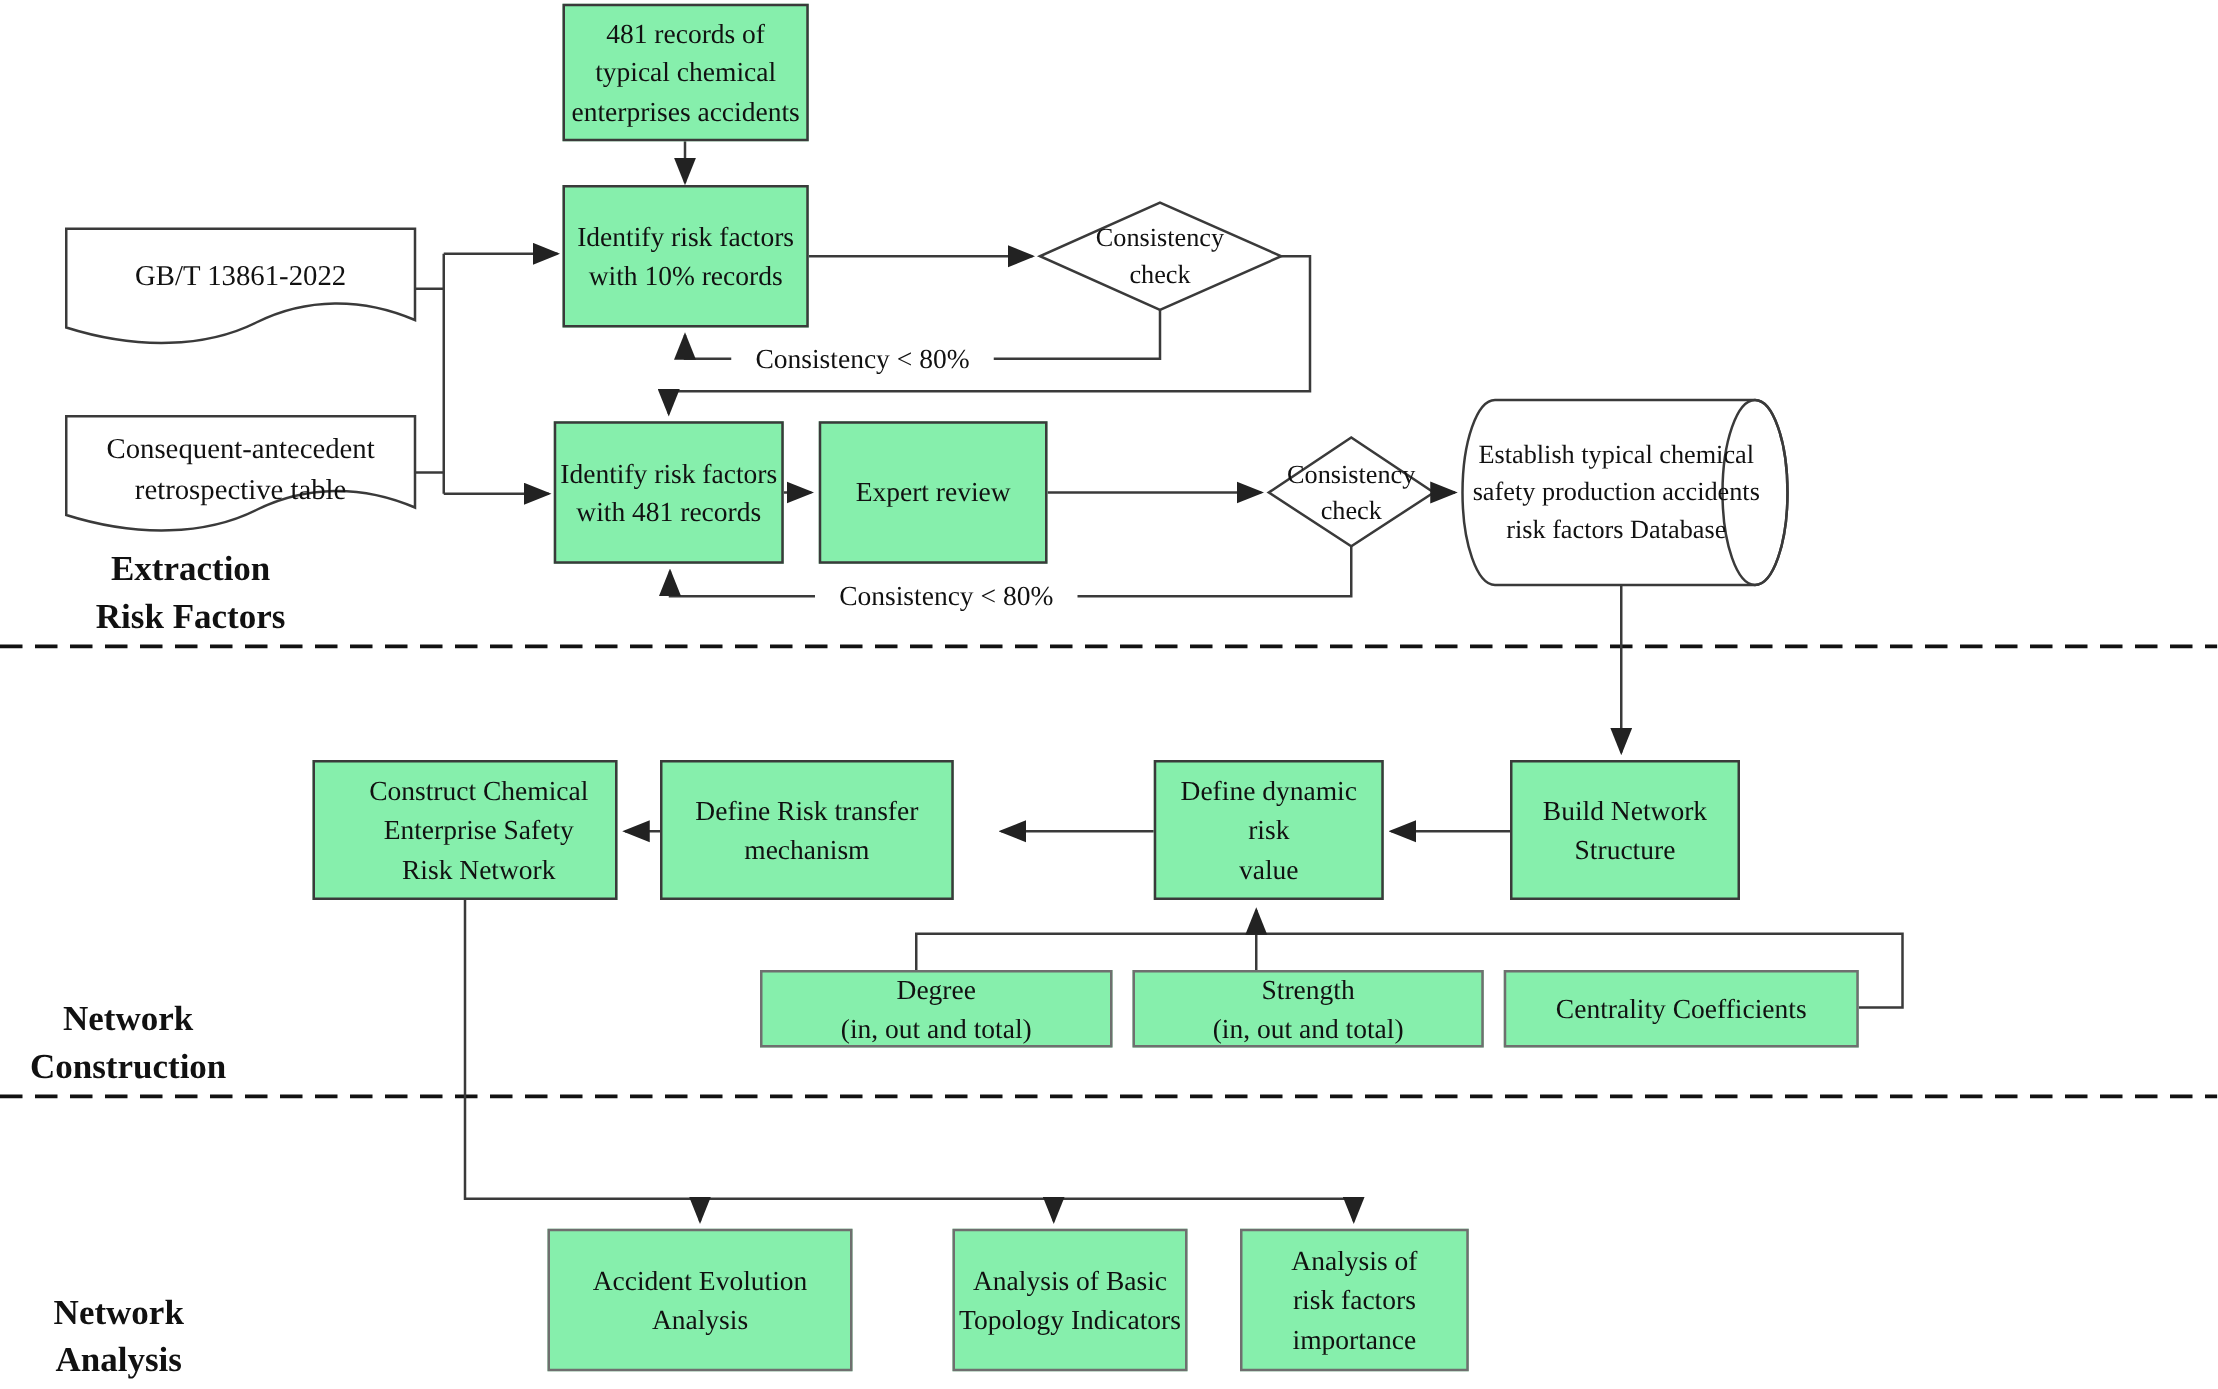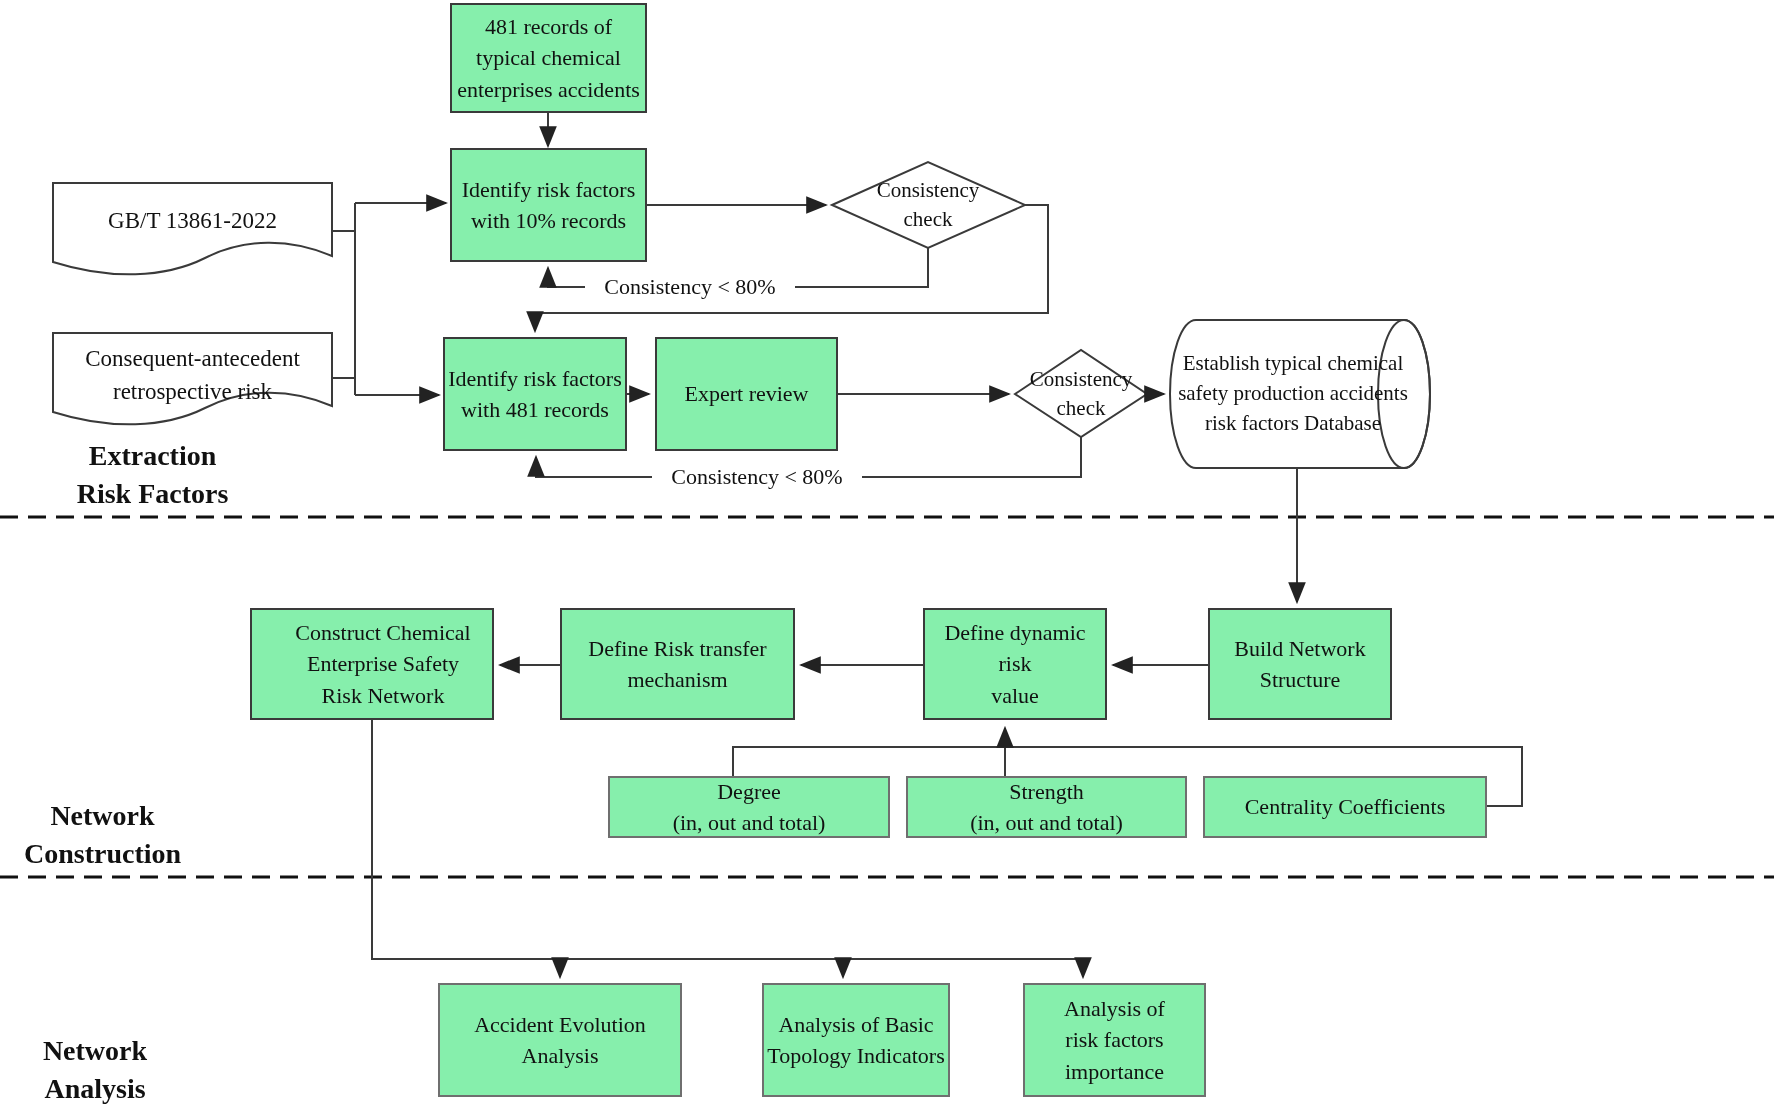--- a/index.html
+++ b/index.html
@@ -104,49 +104,49 @@
 typical chemical
 enterprises accidents</div>
   <div class="node b-dark" style="left:450px;top:148px;width:197px;height:114px;">Identify risk factors
 with 10% records</div>
   <div class="node b-dark" style="left:443px;top:337px;width:184px;height:114px;">Identify risk factors
 with 481 records</div>
   <div class="node b-dark" style="left:655px;top:337px;width:183px;height:114px;">Expert review</div>
 
   <div class="node overlay doc-text" style="left:60px;top:195px;width:265px;height:52px;">GB/T 13861-2022</div>
   <div class="node overlay doc-text" style="left:60px;top:340px;width:265px;height:72px;">Consequent-antecedent
-retrospective risk</div>
+retrospective table</div>
   <div class="node overlay diamond-text" style="left:848px;top:168px;width:160px;height:74px;">Consistency
 check</div>
   <div class="node overlay diamond-text" style="left:1001px;top:357px;width:160px;height:74px;">Consistency
 check</div>
   <div class="node overlay db-text" style="left:1164px;top:340px;width:258px;height:108px;">Establish typical chemical
 safety production accidents
 risk factors Database</div>
 
   <div class="edge-label" style="left:585px;top:271px;width:210px;height:32px;">Consistency &lt; 80%</div>
   <div class="edge-label" style="left:652px;top:461px;width:210px;height:32px;">Consistency &lt; 80%</div>
 
   <div class="node b-dark" style="left:250px;top:608px;width:244px;height:112px;padding-left:24px;">Construct Chemical
 Enterprise Safety
 Risk Network</div>
-  <div class="node b-dark" style="left:560px;top:608px;width:235px;height:112px;">Define Risk transfer
+  <div class="node b-dark" style="left:528px;top:608px;width:235px;height:112px;">Define Risk transfer
 mechanism</div>
   <div class="node b-dark" style="left:923px;top:608px;width:184px;height:112px;">Define dynamic risk
 value</div>
   <div class="node b-dark" style="left:1208px;top:608px;width:184px;height:112px;">Build Network
 Structure</div>
 
   <div class="node b-gray" style="left:608px;top:776px;width:282px;height:62px;">Degree
 (in, out and total)</div>
   <div class="node b-gray" style="left:906px;top:776px;width:281px;height:62px;text-align:center;">Strength
 (in, out and total)</div>
   <div class="node b-gray" style="left:1203px;top:776px;width:284px;height:62px;">Centrality Coefficients</div>
 
   <div class="node b-gray" style="left:438px;top:983px;width:244px;height:114px;">Accident Evolution
 Analysis</div>
   <div class="node b-gray" style="left:762px;top:983px;width:188px;height:114px;">Analysis of Basic
 Topology Indicators</div>
-  <div class="node b-gray" style="left:992px;top:983px;width:183px;height:114px;margin-left:31px;">Analysis of
+  <div class="node b-gray" style="left:992px;top:983px;width:183px;height:114px;">Analysis of
 risk factors
 importance</div>
 
 </div>
 
 </body></html>

